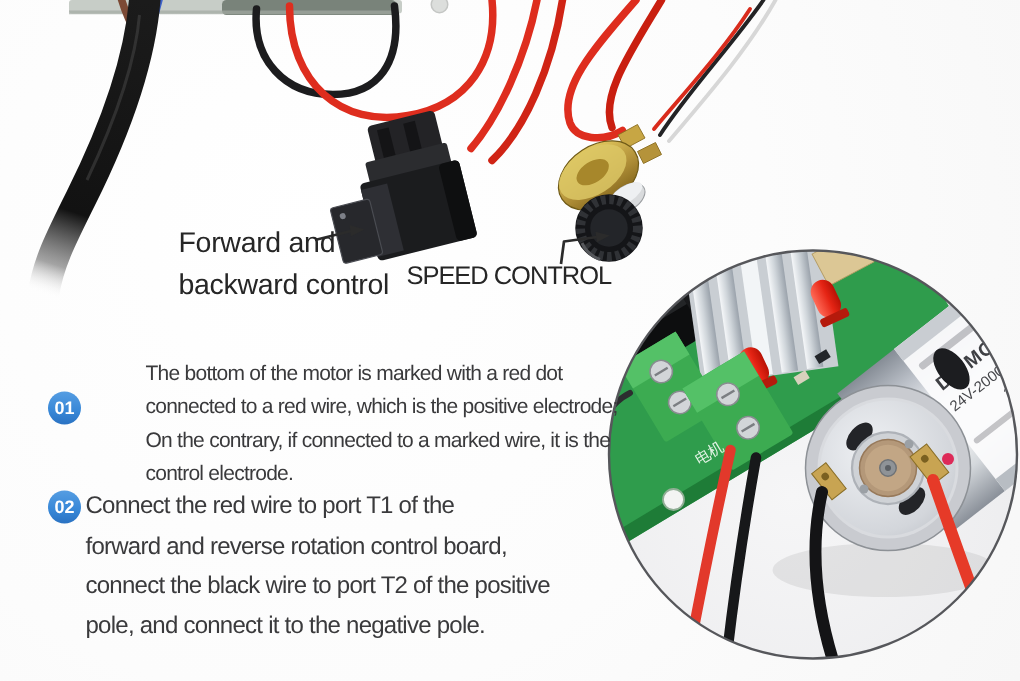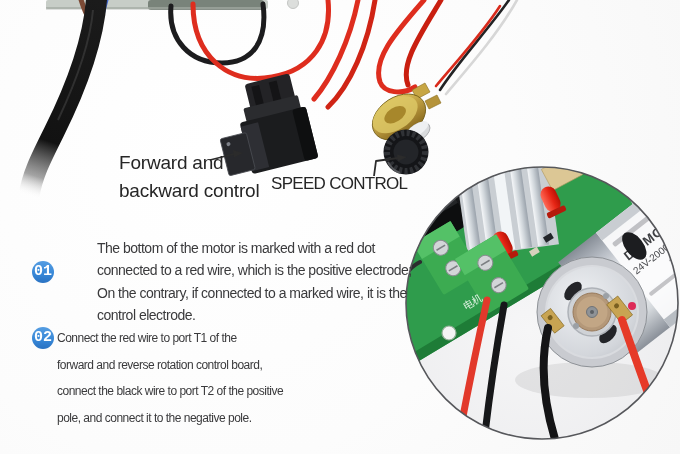--- a/index.html
+++ b/index.html
@@ -8,27 +8,26 @@
     background:radial-gradient(circle at 30% 35%, #ffffff 0%, #fcfcfc 55%, #f7f7f7 100%);
     font-family:"Liberation Sans","DejaVu Sans",sans-serif;
   }
   svg.scene{position:absolute;left:0;top:0;}
   .lbl{position:absolute;color:#262626;}
   .lbl-forward{left:119px;top:131px;font-size:19px;line-height:28px;letter-spacing:-0.2px;margin-top:18px;}
   .lbl-speed{left:271px;top:174px;font-size:17px;letter-spacing:-0.7px;font-weight:400;}
   .step{position:absolute;color:#3a3a3c;}
   .step .lines div{white-space:nowrap;}
   .step1{left:57px;top:237px;font-size:14px;line-height:22.3px;letter-spacing:-0.5px;margin-left:40px;}
-  .step2{left:57px;top:325px;font-size:12px;line-height:26.5px;letter-spacing:-0.5px;}
+  .step2{left:57px;top:325px;font-size:16px;line-height:26.5px;letter-spacing:-0.5px;}
   .badge{
     position:absolute;width:22px;height:22px;border-radius:50%;
     background:linear-gradient(180deg,#559de2 0%, var(--badge,#3787d7) 60%, #2a72c2 100%);
-    color:#fff;font-size:15px;font-weight:bold;line-height:22px;text-align:center;
+    color:#fff;font-size:12px;font-weight:bold;line-height:22px;text-align:center;
     letter-spacing:0;
-    font-family:Liberation Mono, monospace;
   }
   .badge1{left:32px;top:261px;}
   .badge2{left:32px;top:327px;}
 </style>
 </head>
 <body>
 
 <div class="stage">
 
 <svg class="scene" width="680" height="454" viewBox="0 0 680 454">

